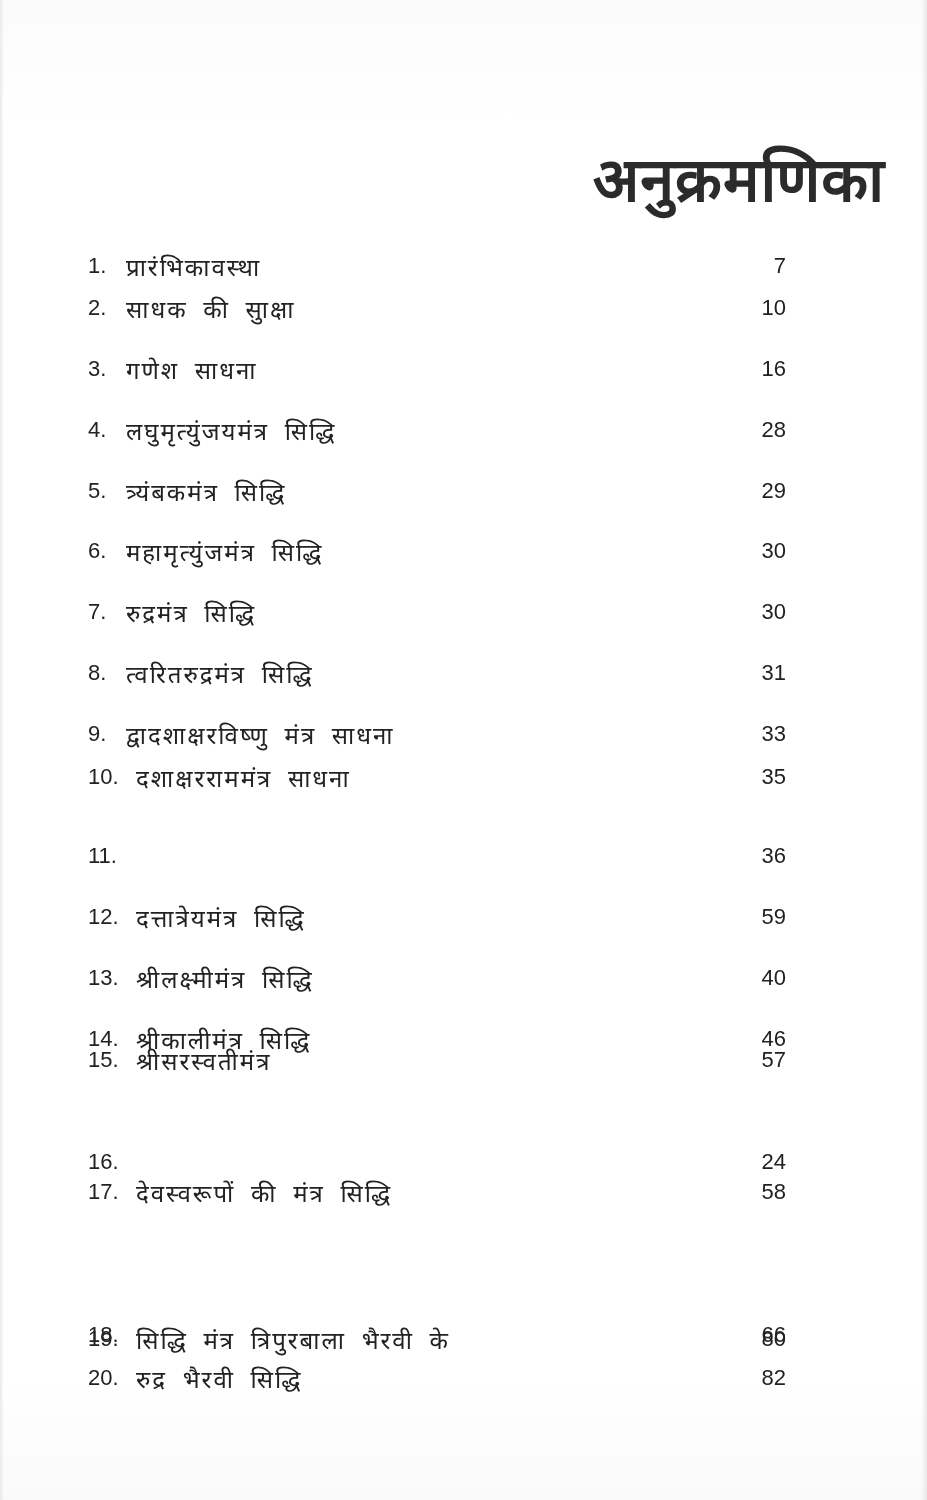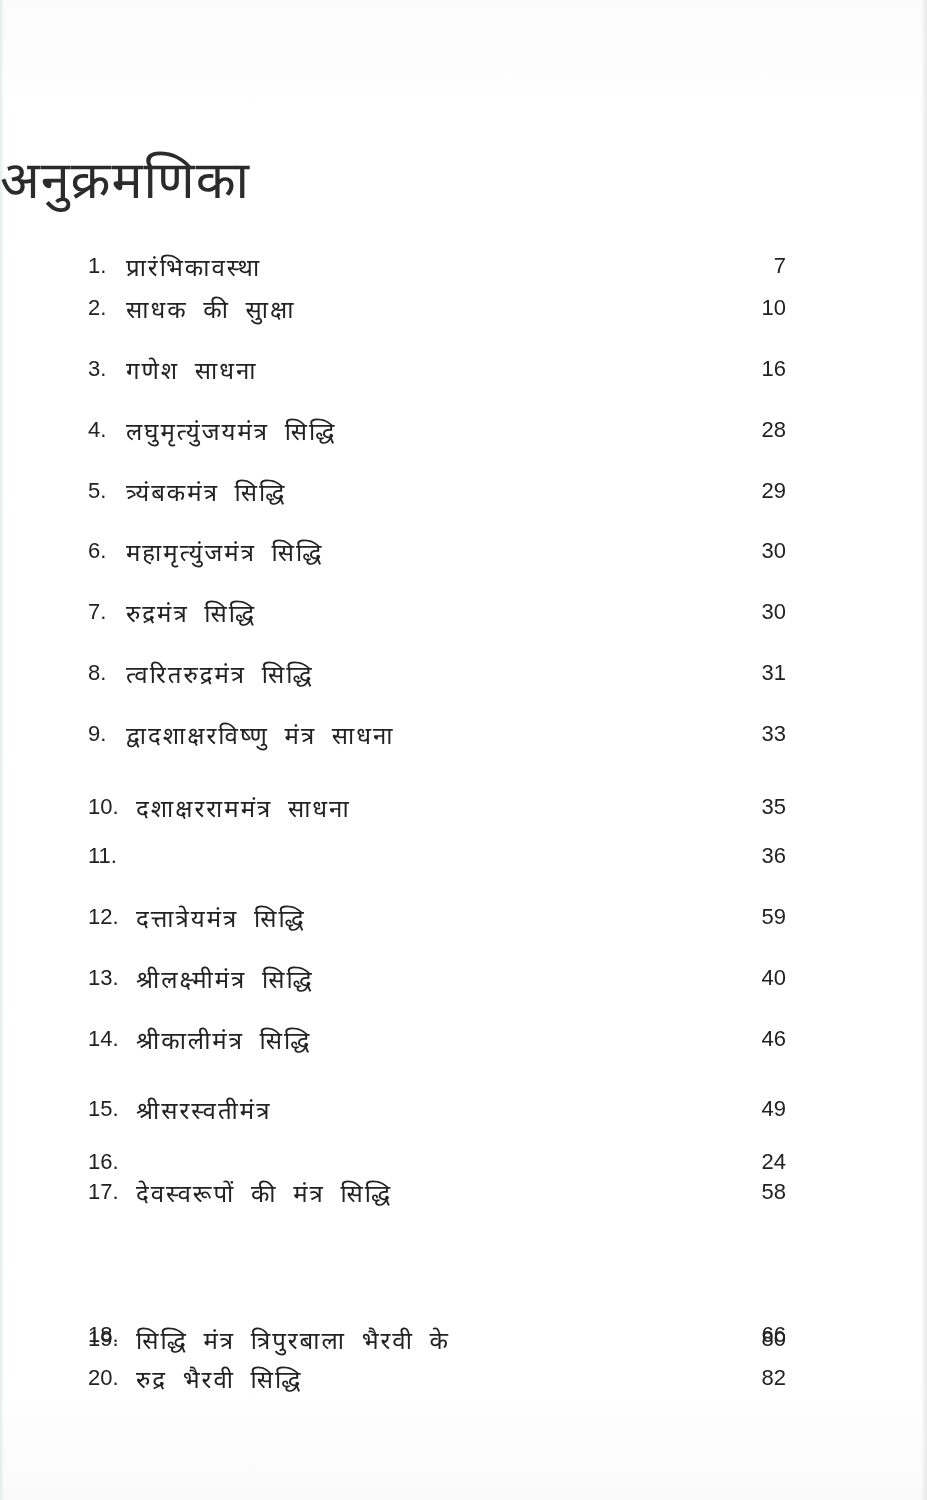--- a/index.html
+++ b/index.html
@@ -32,25 +32,26 @@
       position: absolute;
       right: 0; top: 0;
       width: 6px; height: 1500px;
       background: linear-gradient(270deg, #e8e8e8, rgba(255,255,255,0));
     }
     .title {
       position: absolute;
       left: 0;
       top: 150px;
       width: 885px;
-      text-align: left;
-      font-size: 52px;
+      text-align: right;
+      font-size: 61px;
       line-height: 60px;
       color: #2b2b2b;
       letter-spacing: 1px;
+      font-weight: bold;
     }
     .toc {
       position: absolute;
       left: 88px;
       top: 248px;
       width: 702px;
     }
     .toc-row {
       position: absolute;
       left: 0;
@@ -152,21 +153,21 @@
         </div>
       <span class="toc-page">31</span>
     </div>
     <div class="toc-row" style="top:468px">
       <div class="toc-left">
           <span class="toc-num">9.</span>
           <span class="toc-title">द्वादशाक्षरविष्णु मंत्र साधना</span>
         </div>
       <span class="toc-page">33</span>
     </div>
-    <div class="toc-row" style="top:541px">
+    <div class="toc-row" style="top:511px">
       <div class="toc-left">
           <span class="toc-num wide">10.</span>
           <span class="toc-title">दशाक्षररामम‌ंत्र साधना</span>
         </div>
       <span class="toc-page">35</span>
     </div>
     <div class="toc-row" style="top:590px">
       <div class="toc-left">
           <span class="toc-num wide">11.</span>
         </div>
@@ -186,26 +187,26 @@
         </div>
       <span class="toc-page">40</span>
     </div>
     <div class="toc-row" style="top:773px">
       <div class="toc-left">
           <span class="toc-num wide">14.</span>
           <span class="toc-title">श्रीकालीमंत्र सिद्धि</span>
         </div>
       <span class="toc-page">46</span>
     </div>
-    <div class="toc-row" style="top:843px">
+    <div class="toc-row" style="top:794px">
       <div class="toc-left">
           <span class="toc-num wide">15.</span>
           <span class="toc-title">श्रीसरस्वतीमंत्र</span>
         </div>
-      <span class="toc-page">49</span>
+      <span class="toc-page">57</span>
     </div>
     <div class="toc-row" style="top:896px">
       <div class="toc-left">
           <span class="toc-num wide">16.</span>
         </div>
       <span class="toc-page">24</span>
     </div>
     <div class="toc-row" style="top:926px">
       <div class="toc-left">
           <span class="toc-num wide">17.</span>

